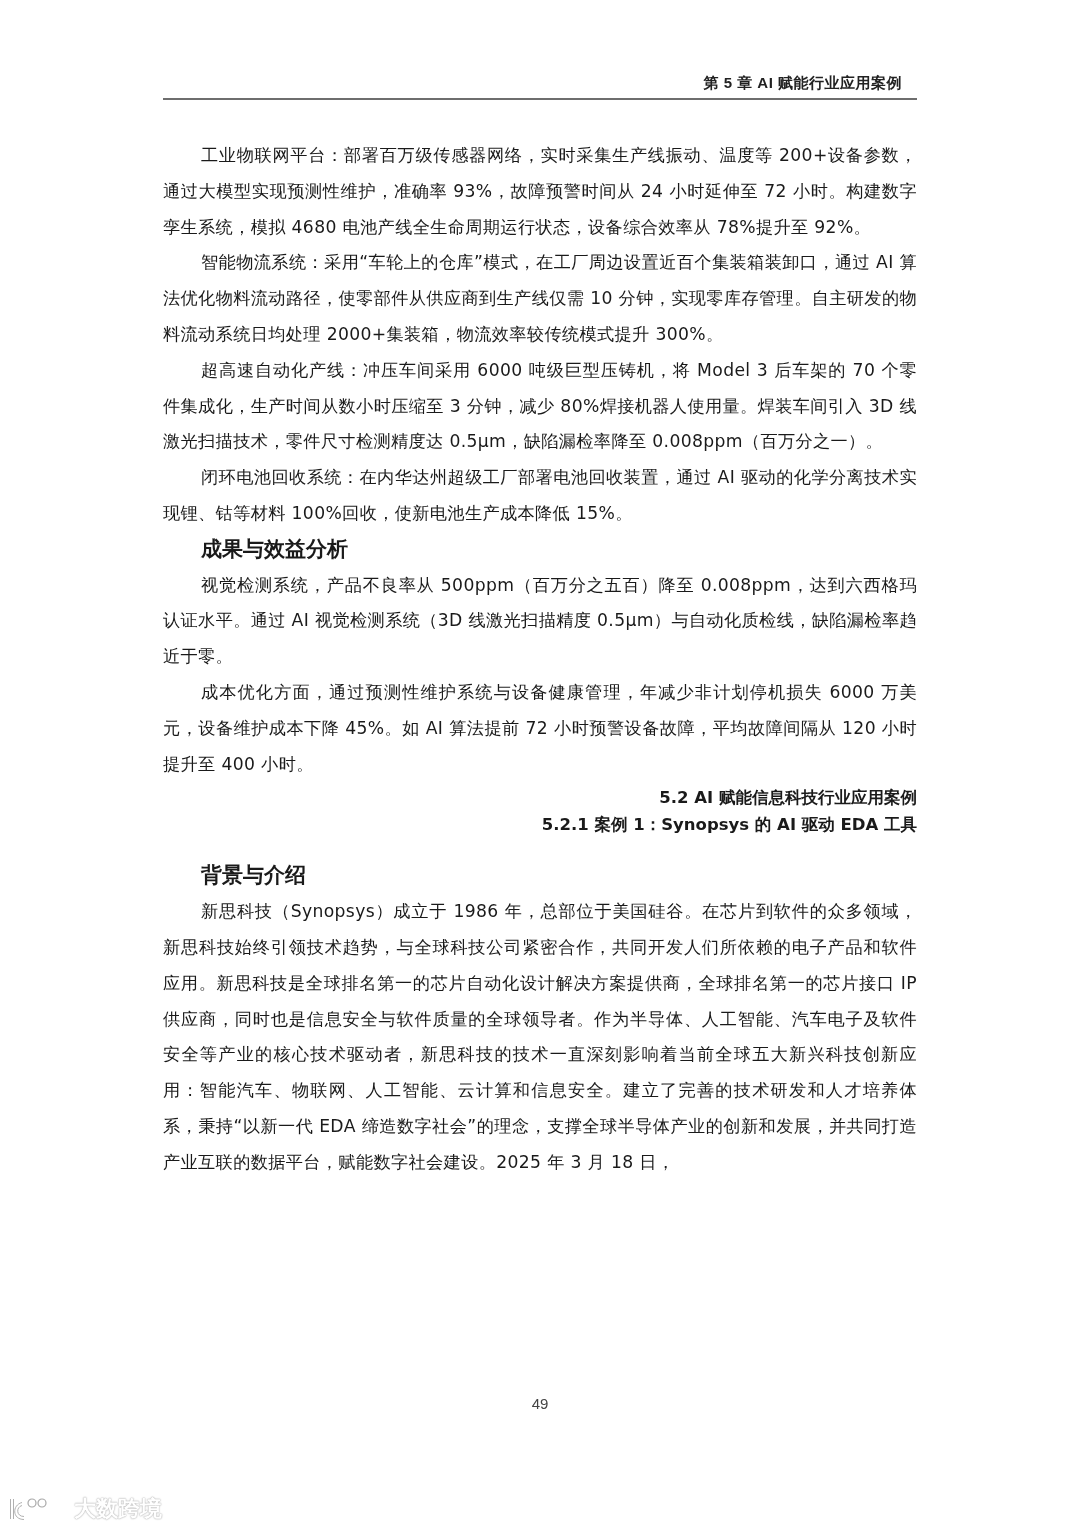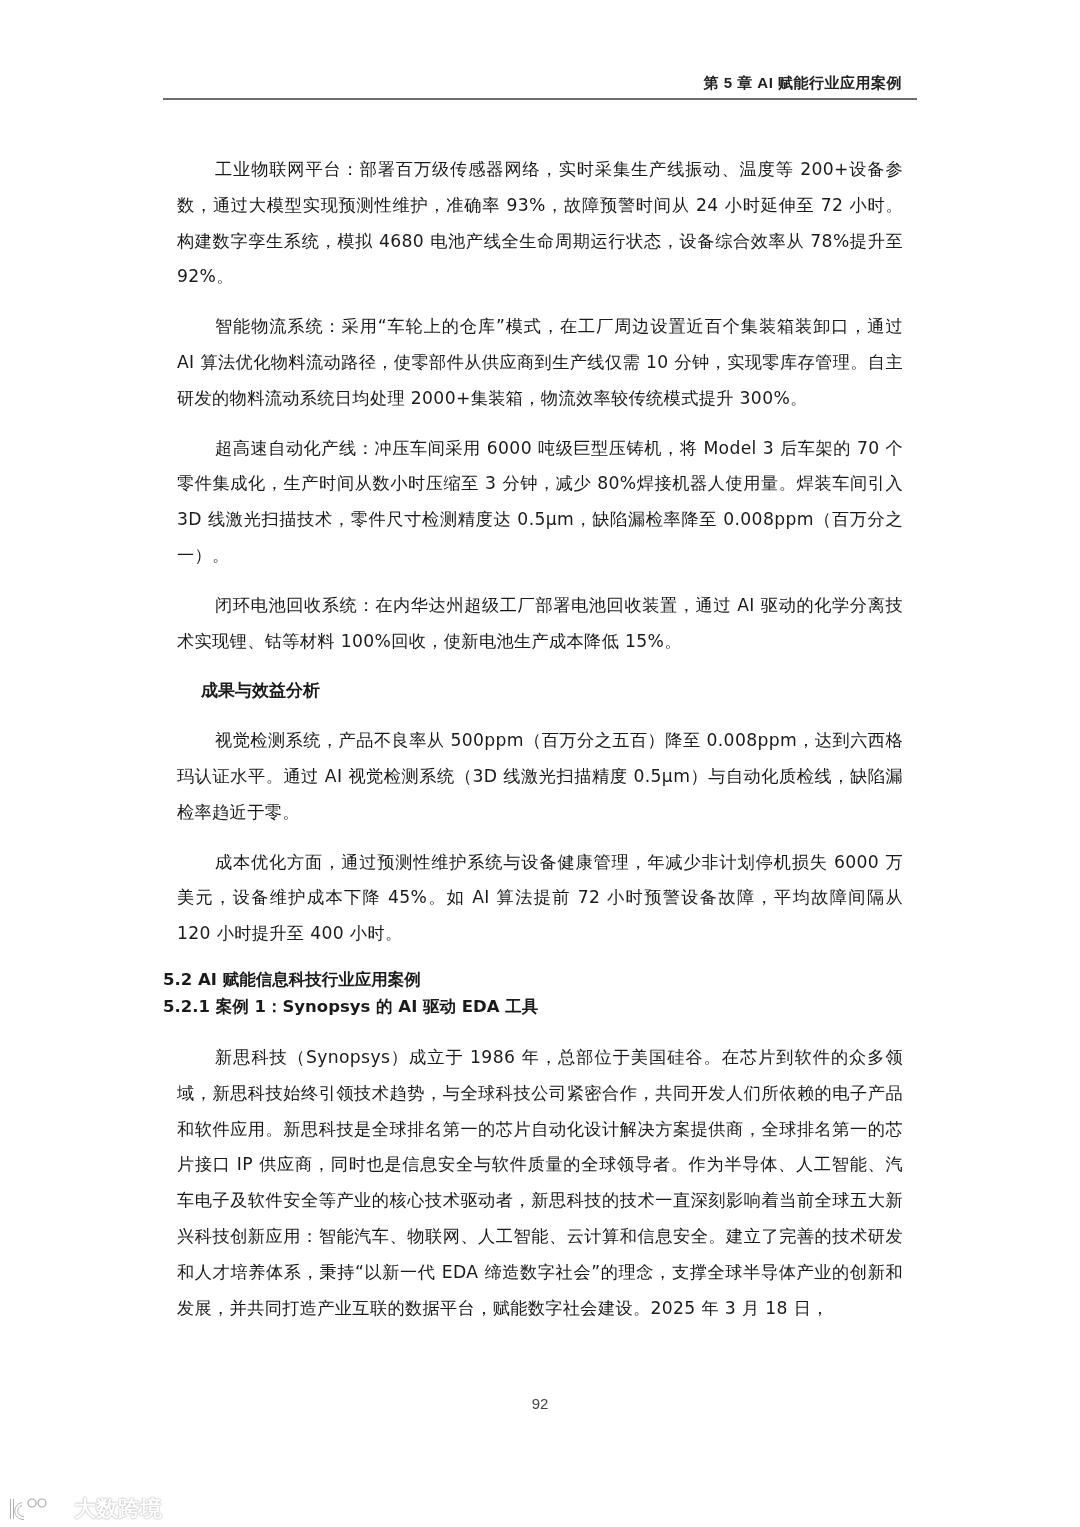--- a/index.html
+++ b/index.html
@@ -39,38 +39,39 @@
     position: absolute;
     left: 163px;
     top: 138px;
     width: 754px;
   }
   .para {
     font-size: 17.2px;
     line-height: 35.8px;
     text-indent: 38px;
     text-align: justify;
-    margin: 14px;
+    margin: 0;
     font-family: "DejaVu Sans", "Liberation Sans", sans-serif;
     letter-spacing: 0.35px;
   }
   .subhead {
     font-family: "DejaVu Sans", "Liberation Sans", sans-serif;
     font-weight: bold;
-    font-size: 17px;
+    font-size: 21px;
     line-height: 35.8px;
     text-indent: 38px;
     margin: 0;
   }
   .section-title {
     font-family: "DejaVu Sans", "Liberation Sans", sans-serif;
     font-weight: bold;
     font-size: 16.5px;
     line-height: 27px;
     margin: 0;
+    text-align: right;
   }
   .section-title.first { margin-top: 2px; }
   .subsection-title { margin-bottom: 20px; }
   .page-number {
     position: absolute;
     left: 0;
     width: 1080px;
     top: 1395px;
     text-align: center;
     font-family: "Liberation Sans", "DejaVu Sans", sans-serif;
@@ -105,25 +106,26 @@
   <p class="para">闭环电池回收系统：在内华达州超级工厂部署电池回收装置，通过 AI 驱动的化学分离技术实现锂、钴等材料 100%回收，使新电池生产成本降低 15%。</p>
 
   <p class="subhead">成果与效益分析</p>
 
   <p class="para">视觉检测系统，产品不良率从 500ppm（百万分之五百）降至 0.008ppm，达到六西格玛认证水平。通过 AI 视觉检测系统（3D 线激光扫描精度 0.5μm）与自动化质检线，缺陷漏检率趋近于零。</p>
   <p class="para">成本优化方面，通过预测性维护系统与设备健康管理，年减少非计划停机损失 6000 万美元，设备维护成本下降 45%。如 AI 算法提前 72 小时预警设备故障，平均故障间隔从 120 小时提升至 400 小时。</p>
 
   <p class="section-title first">5.2 AI 赋能信息科技行业应用案例</p>
   <p class="section-title subsection-title">5.2.1  案例 1：Synopsys 的 AI 驱动 EDA 工具</p>
 
+  <p class="subhead">背景与介绍</p>
 
   <p class="para">新思科技（Synopsys）成立于 1986 年，总部位于美国硅谷。在芯片到软件的众多领域，新思科技始终引领技术趋势，与全球科技公司紧密合作，共同开发人们所依赖的电子产品和软件应用。新思科技是全球排名第一的芯片自动化设计解决方案提供商，全球排名第一的芯片接口 IP 供应商，同时也是信息安全与软件质量的全球领导者。作为半导体、人工智能、汽车电子及软件安全等产业的核心技术驱动者，新思科技的技术一直深刻影响着当前全球五大新兴科技创新应用：智能汽车、物联网、人工智能、云计算和信息安全。建立了完善的技术研发和人才培养体系，秉持“以新一代 EDA 缔造数字社会”的理念，支撑全球半导体产业的创新和发展，并共同打造产业互联的数据平台，赋能数字社会建设。2025 年 3 月 18 日，</p>
 </div>
 
-<div class="page-number">92</div>
+<div class="page-number">49</div>
 
 <div class="watermark">
   <span>
     <svg width="44" height="26" viewBox="0 0 44 26">
       <g fill="none" stroke="#ffffff" stroke-width="3">
         <path d="M4 4 L4 22"></path>
         <path d="M14 8 C6 10 6 22 16 22"></path>
       </g>
       <g fill="none" stroke="#b0b0b0" stroke-width="1">
         <path d="M2.5 3 L2.5 23 M5.5 3 L5.5 23"></path>

